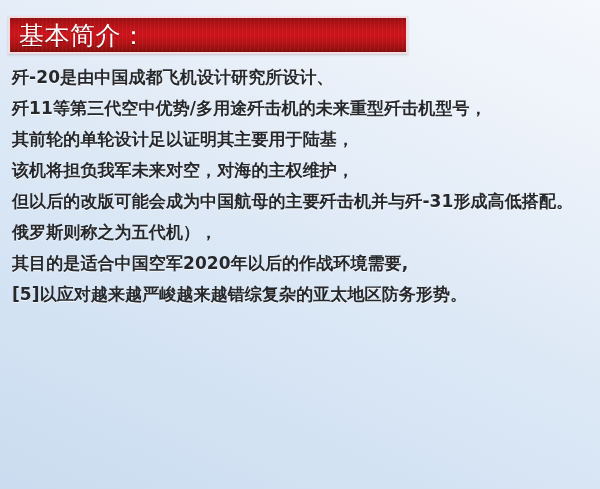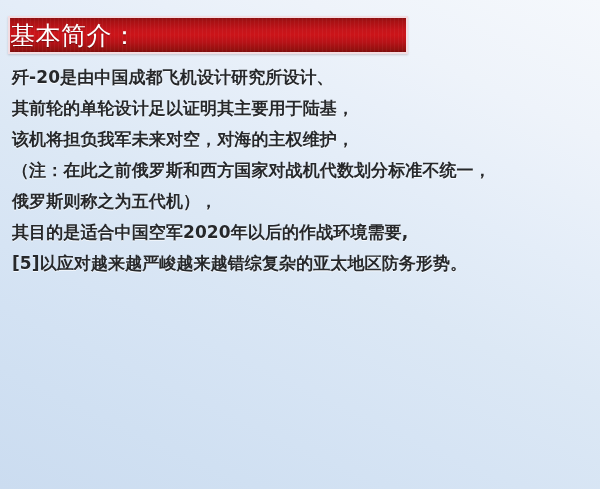--- a/index.html
+++ b/index.html
@@ -66,20 +66,21 @@
     pointer-events: none;
   }
   #title-text {
     position: relative;
     z-index: 2;
     color: #ffffff;
     font-size: 25px;
     line-height: 1;
     font-weight: 400;
     letter-spacing: 0.5px;
+    padding-left: 9px;
     white-space: nowrap;
     text-shadow: 0 1px 1px rgba(0,0,0,0.35);
     font-family: Liberation Serif, serif;
   }
 
   
   #body-block {
     position: absolute;
     left: 12px;
     top: 62px;
@@ -100,21 +101,22 @@
 <body>
 
 <div id="slide">
 
   <div id="title-banner">
     <span id="title-text">基本简介：</span>
   </div>
 
   <div id="body-block">
     <div class="body-line">歼-20是由中国成都飞机设计研究所设计、</div>
+    <div class="body-line">歼11等第三代空中优势/多用途歼击机的未来重型歼击机型号，</div>
     <div class="body-line">其前轮的单轮设计足以证明其主要用于陆基，</div>
     <div class="body-line">该机将担负我军未来对空，对海的主权维护，</div>
-    <div class="body-line">（注：在此之前俄罗斯和西方国家对战机代数划分标准不统一，</div>
+    <div class="body-line">但以后的改版可能会成为中国航母的主要歼击机并与歼-31形成高低搭配。</div>
     <div class="body-line">俄罗斯则称之为五代机），</div>
     <div class="body-line">其目的是适合中国空军2020年以后的作战环境需要,</div>
     <div class="body-line">[5]以应对越来越严峻越来越错综复杂的亚太地区防务形势。</div>
   </div>
 
 </div>
 
 </body></html>

